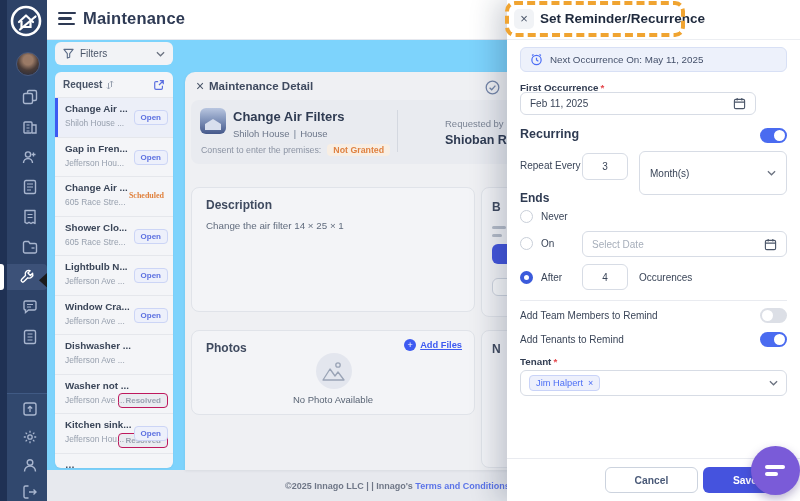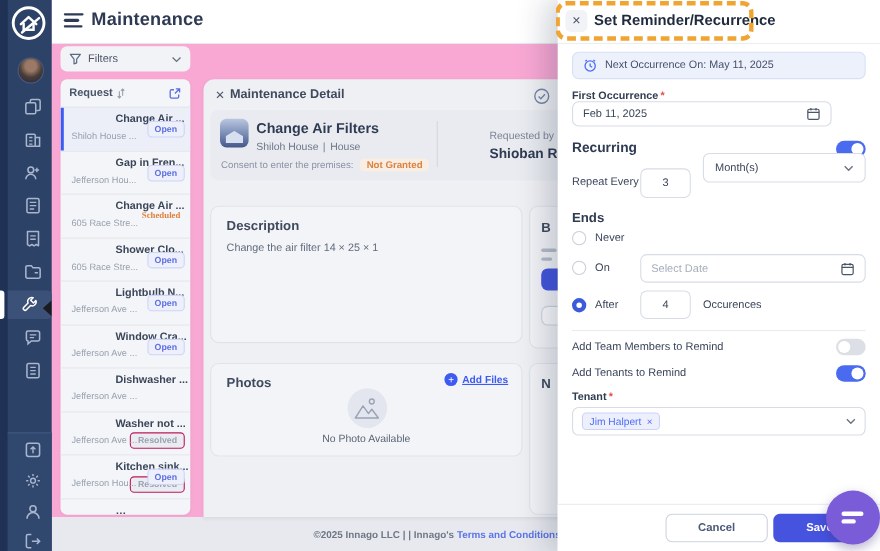--- a/index.html
+++ b/index.html
@@ -1,18 +1,18 @@
 <!DOCTYPE html>
 <html><head>
 <meta charset="utf-8">
 <style>
   * { margin:0; padding:0; box-sizing:border-box; }
   html,body { background:#cfd3da; }
   body { font-family:"Liberation Sans", sans-serif; }
-  .stage { position:relative; width:800px; height:501px; background:#f9a8d4; overflow:hidden; margin:0 auto; }
+  .stage { position:relative; width:800px; height:501px; background:#7dd3fc; overflow:hidden; margin:0 auto; }
 
   
   .sidebar { position:absolute; left:0; top:0; width:47px; height:501px; background:#2d4267; z-index:10; }
   .sidebar .rail { position:absolute; left:0; top:0; width:7px; height:501px; background:#1f3154; }
   .logo { position:absolute; left:9px; top:4px; width:34px; height:34px; }
   .avatar { position:absolute; left:16px; top:52px; width:24px; height:24px; border-radius:50%;
             background:radial-gradient(circle at 50% 32%, #9a7a66 0 26%, #4a3c38 55%, #20283c 100%);
             border:1px solid #47597e; }
   .snav { position:absolute; left:13px; width:34px; height:26px; display:flex; align-items:center; justify-content:center; color:#a9b6cf; }
   .snav svg { width:16px; height:16px; }
@@ -33,21 +33,21 @@
                  display:flex; align-items:center; padding:0 8px; color:#4a5568;justify-content:space-between; }
   .filters-box .flabel { font-size:10px; margin-left:6px; flex:1; }
   .request-card { position:absolute; left:55px; top:72px; width:118px; height:396px; background:#f4f5f8; border-radius:6px; overflow:hidden; z-index:6; box-shadow:0 1px 2px rgba(40,50,80,.06); }
   .req-header { height:25px; display:flex; align-items:center; padding:0 8px; }
   .req-header .rh-label { font-size:10px; font-weight:700; color:#4a5568; }
   .req-header .sort { margin-left:4px; display:flex; align-items:center; }
   .req-header .export { margin-left:auto; display:flex; align-items:center; }
   .req-row { position:relative; height:39.5px; border-top:1px solid #e5e7ec; padding:5px 6px 0 10px; cursor:pointer; }
   .req-row.active { background:#eceff8; }
   .req-row.active::before { content:""; position:absolute; left:0; top:0; bottom:0; width:3px; background:#3d5af1; }
-  .req-title { font-size:9.8px; font-weight:700; color:#3a4558; white-space:nowrap;margin-left:40px; }
+  .req-title { font-size:9.8px; font-weight:700; color:#3a4558; white-space:nowrap; }
   .req-sub { font-size:8.4px; color:#97a0ae; margin-top:4px; white-space:nowrap; }
   .badge { position:absolute; right:5px; top:12px; font-size:8px; font-weight:600; padding:2px 6px; border-radius:4px; }
   .badge.open { color:#5b6fe0; background:#edf0fb; border:1px solid #ccd5f6; }
   .badge.scheduled { color:#e0823f; background:transparent; border:none; right:3px;font-family:Liberation Serif, serif; }
   .badge.resolved { color:#9aa2b1; background:#eaecf1; border:1px solid #be185d;margin-top:46px; }
 
   
   .detail { position:absolute; left:185px; top:72px; width:615px; height:398px; background:#eff0f3; border-radius:10px 0 0 0; z-index:4; box-shadow:0 1px 3px rgba(40,50,80,.08); }
   .detail-x { position:absolute; left:7px; top:7px; font-size:14px; color:#4a5568; width:16px; height:16px; line-height:15px; text-align:center; cursor:pointer; }
   .detail-title { position:absolute; left:24px; top:8px; font-size:11.5px; font-weight:700; color:#3f4a5f; }
@@ -431,21 +431,21 @@
     </div>
 
     <div class="section-h" style="left:13px;top:127px;font-size:12.5px">Recurring</div>
 
     <div class="toggle on" style="left:253px;top:128px"></div>
 
     <div class="row-label" style="left:13px;top:160px">Repeat Every</div>
     <div class="inp center" style="left:75px;top:153px;width:46px;height:27px">
         <span>3</span>
       </div>
-    <div class="sel" style="left:132px;top:139px;width:148px;height:27px">
+    <div class="sel" style="left:132px;top:151px;width:148px;height:44px">
       <span>Month(s)</span>
       <span class="chev">
           <svg width="9" height="6" viewBox="0 0 10 6">
             <path d="M1 1 L5 5 L9 1" fill="none" stroke="#6b7280" stroke-width="1.4"></path>
           </svg>
         </span>
     </div>
 
     <div class="section-h" style="left:13px;top:191px">Ends</div>
 

